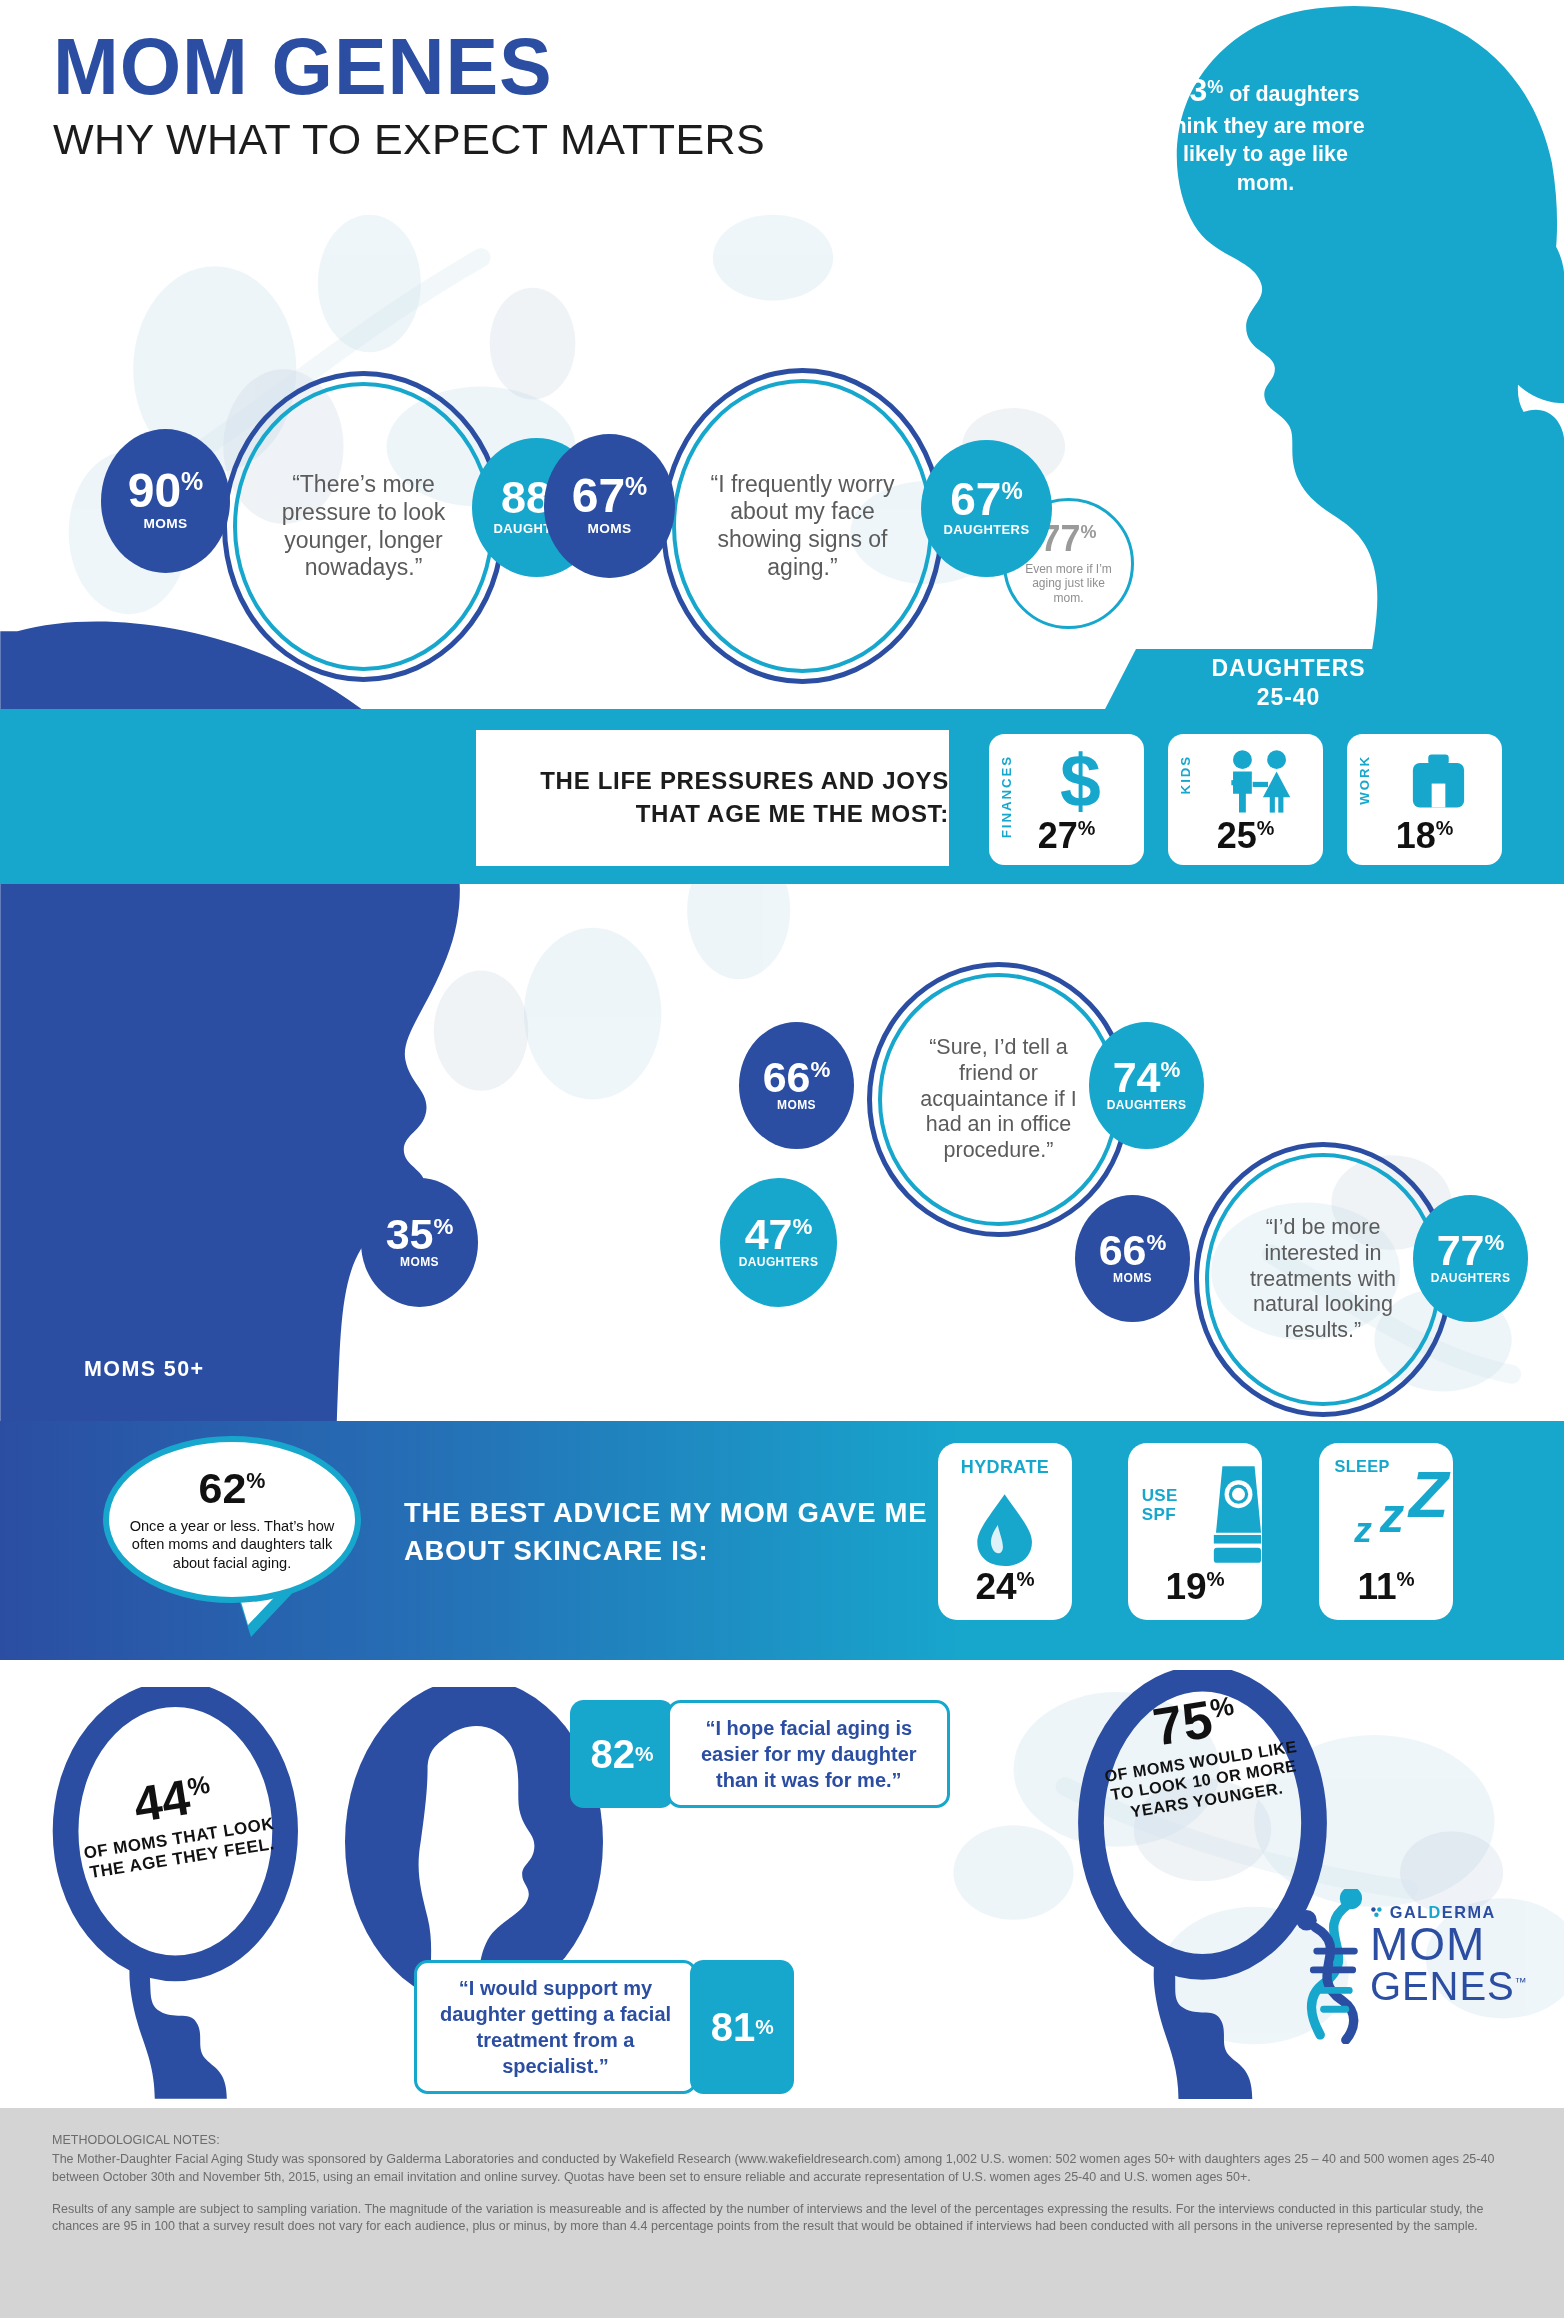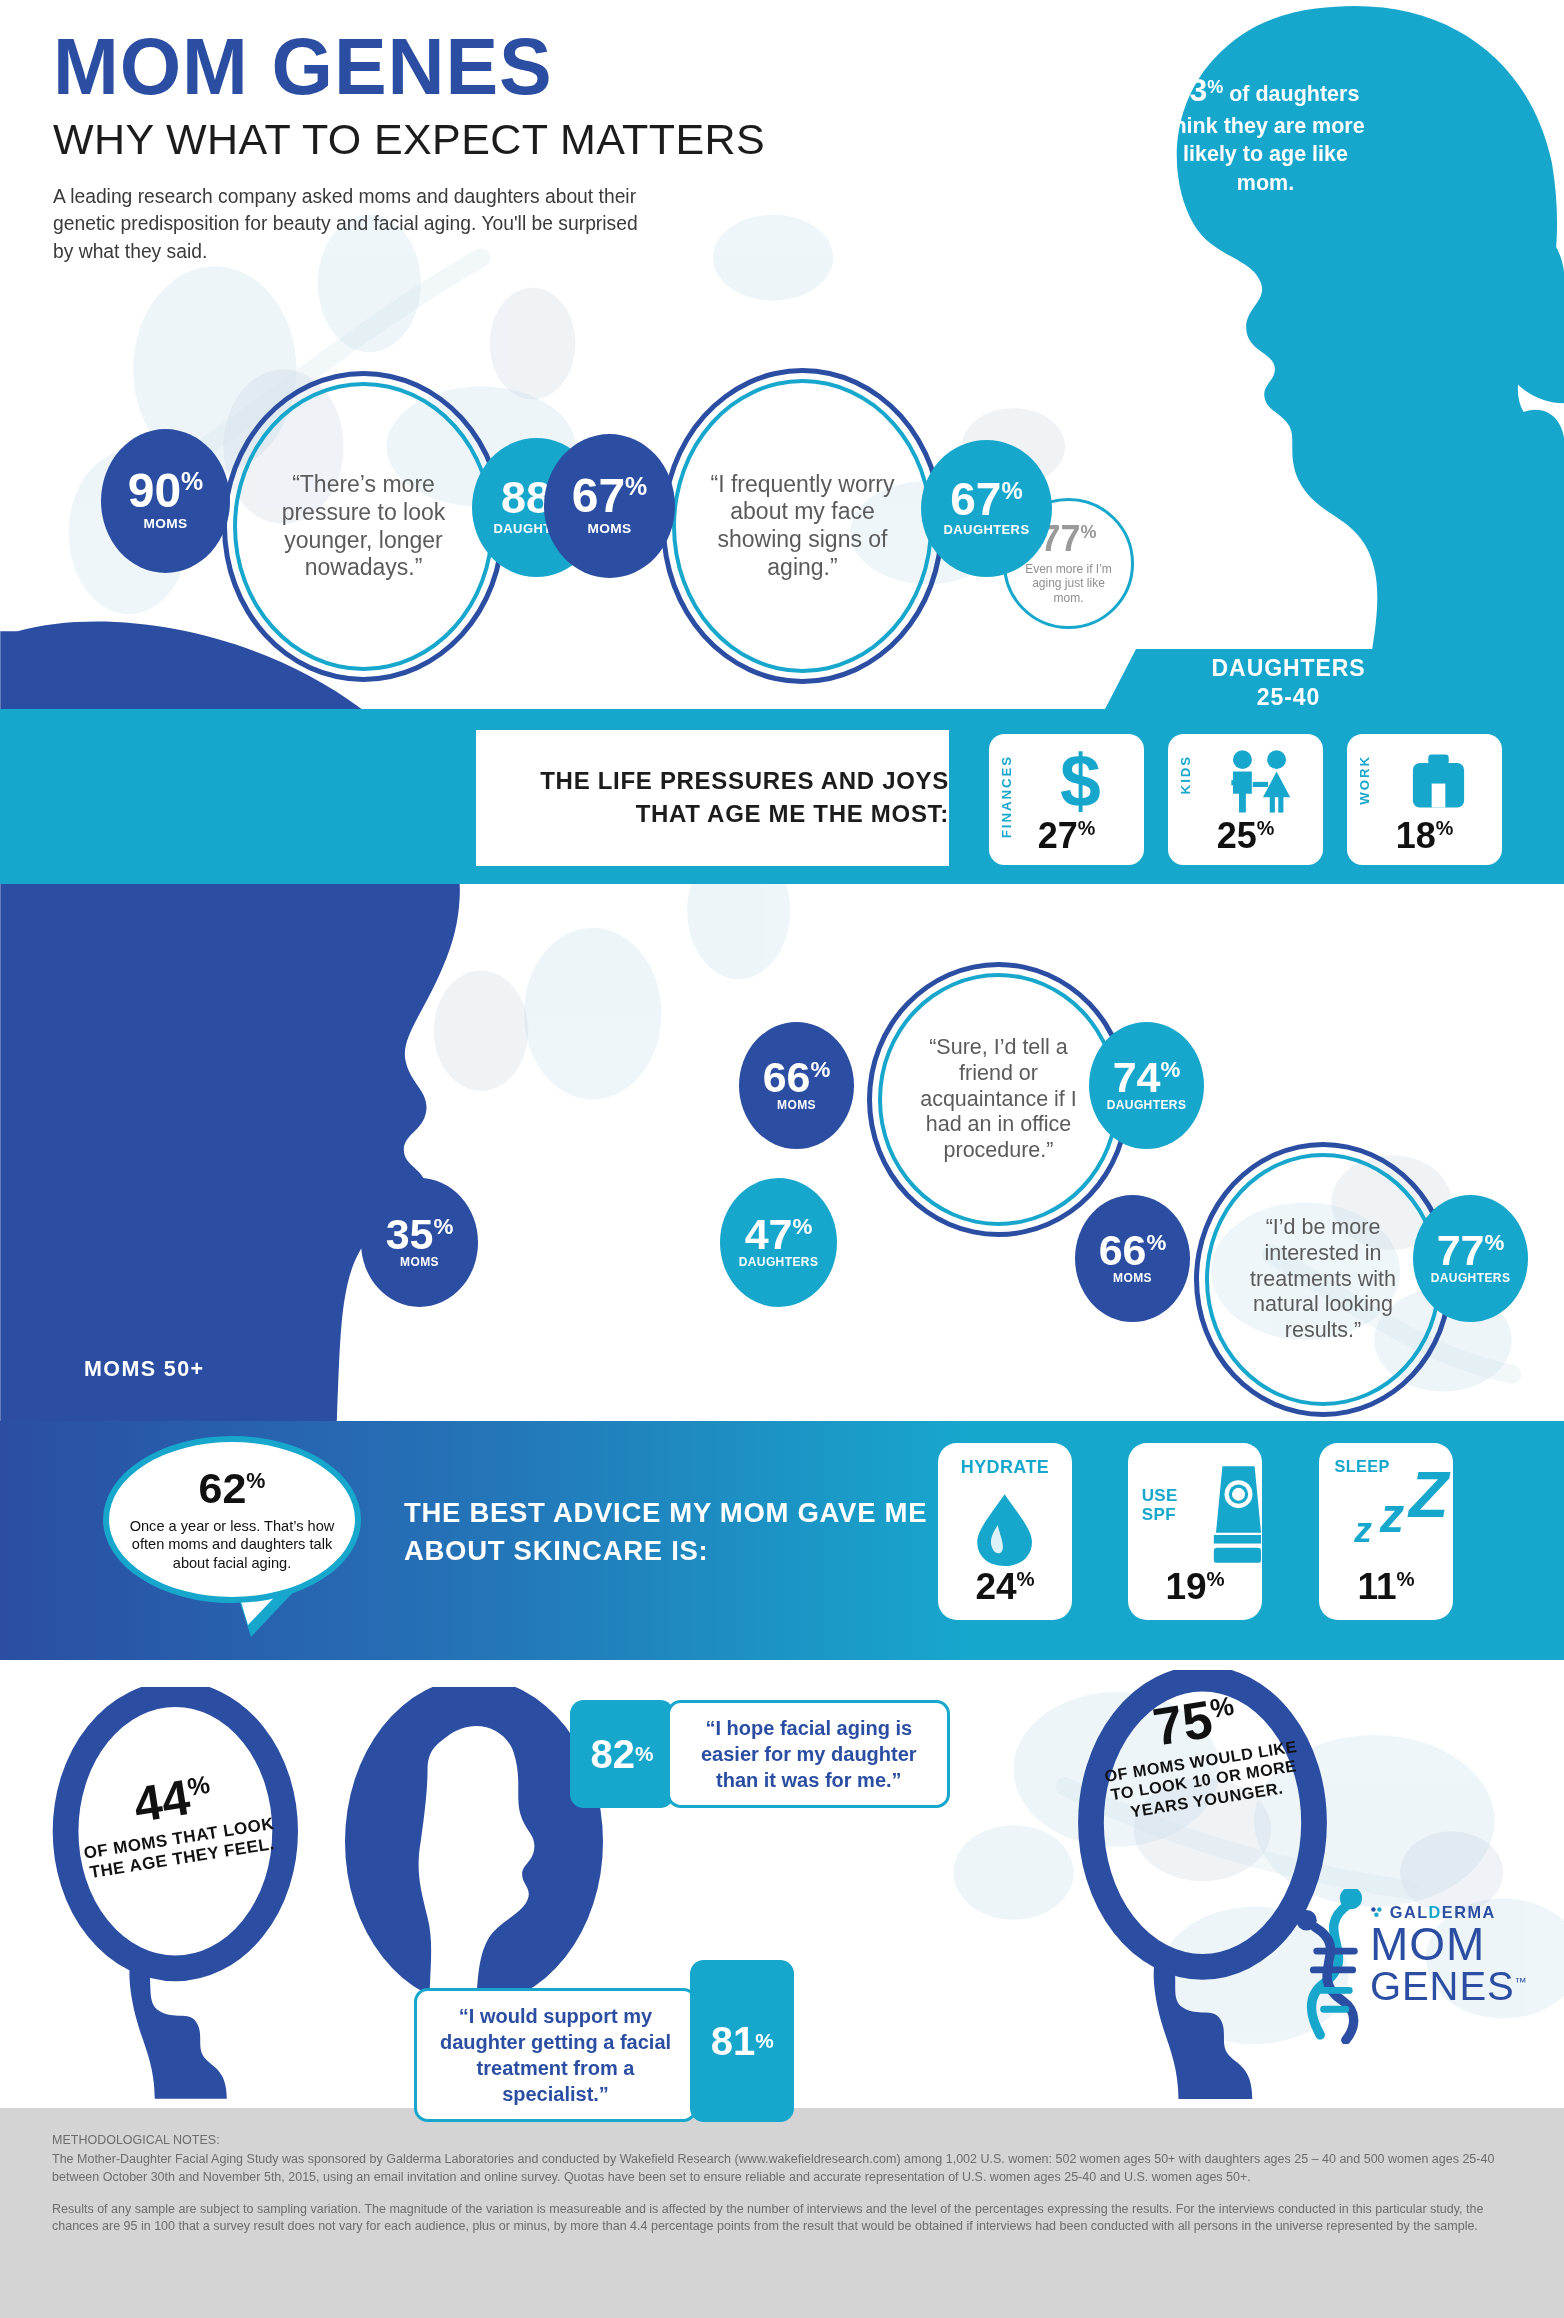--- a/index.html
+++ b/index.html
@@ -258,21 +258,20 @@
     <g opacity="0.28" stroke="#cfe4ee" stroke-width="22" fill="none" stroke-linecap="round">
       <path d="M180 560 C 320 470, 420 380, 560 300"></path>
       <path d="M1480 1460 C 1580 1520, 1660 1580, 1760 1600"></path>
       <path d="M1240 2080 C 1360 2140, 1500 2180, 1640 2200"></path>
     </g>
   </svg>
 
   <div class="header">
     <div class="title">MOM GENES</div>
     <div class="subtitle">WHY WHAT TO EXPECT MATTERS</div>
-    <div class="intro">A leading research company asked moms and daughters about their genetic predisposition for beauty and facial aging. You'll be surprised by what they said.</div>
   </div>
 
   <svg class="daughter-sil" viewBox="0 0 560 790">
     <path fill="#17a7cd" d="M270 10 C 420 -10 520 70 545 190 C 560 280 545 350 520 400 C 505 430 500 460 512 480
       C 540 470 560 490 560 520 L 560 790 L 330 790 C 340 730 350 680 330 640 C 310 600 270 600 250 560
       C 236 530 248 510 238 495 C 228 480 212 478 210 462 C 208 448 224 442 222 428 C 220 412 196 410 190 390
       C 182 362 214 352 206 330 C 196 300 150 300 128 262 C 100 214 96 130 150 70 C 186 30 226 16 270 10 Z"></path>
     <path fill="#17a7cd" d="M470 244 C 520 244 560 276 560 330 L 560 470 C 520 470 486 440 480 400 C 474 350 452 300 470 244 Z"></path>
   </svg>
   <div class="daughter-text">
@@ -467,21 +466,21 @@
 
   <div class="quote-chip" style="left:570px; top:1700px;">
     <div class="chip-pct">
         <span>82</span>
         <sup>%</sup>
       </div>
     <div class="chip-text" style="width:283px; margin-left:-6.9px;">“I hope facial aging is easier for my daughter than it was for me.”</div>
   </div>
 
   <div class="quote-chip" style="left:414px; top:1960px;">
-    <div class="chip-text" style="width:283px; margin-right:-6.9px;margin-top:28px;">“I would support my daughter getting a facial treatment from a specialist.”</div>
+    <div class="chip-text" style="width:283px; margin-right:-6.9px;">“I would support my daughter getting a facial treatment from a specialist.”</div>
     <div class="chip-pct">
         <span>81</span>
         <sup>%</sup>
       </div>
   </div>
 
   <svg class="mirror" style="left:1065px; top:1670px; width:275px; height:429px;" viewBox="0 0 320 500">
     <ellipse cx="160" cy="178" rx="130" ry="168" fill="none" stroke="#2b4ea2" stroke-width="30"></ellipse>
     <path fill="#2b4ea2" d="M126 334 C 132 368, 122 384, 138 394 C 154 404, 172 394, 180 406
        C 190 420, 180 436, 190 448 C 200 460, 218 462, 218 500 L 132 500 C 132 460, 118 432, 112 410

